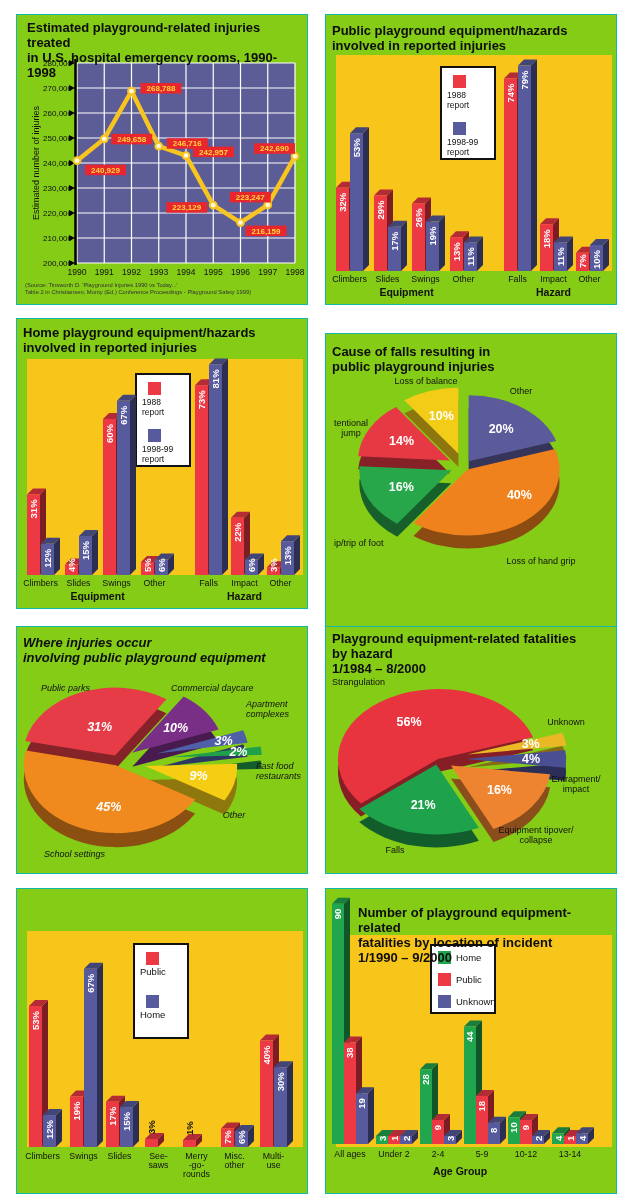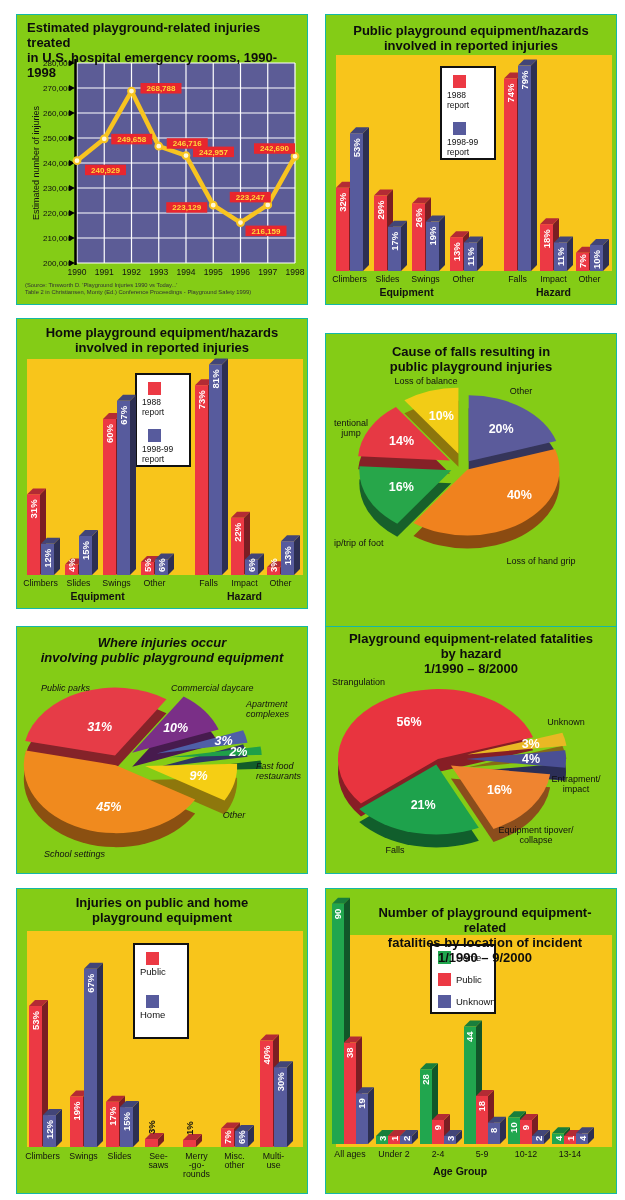--- a/index.html
+++ b/index.html
@@ -7,21 +7,21 @@
   .panel{position:absolute;background:#84cc16;border:1px solid #14b8a6;box-sizing:border-box;}
   .p1{left:16px;top:14px;width:292px;height:291px;}
   .p2{left:325px;top:14px;width:292px;height:291px;}
   .p3{left:16px;top:318px;width:292px;height:291px;}
   .p4{left:325px;top:333px;width:292px;height:317px;}
   .p5{left:16px;top:626px;width:292px;height:248px;font-style:italic;}
   .p6{left:325px;top:626px;width:292px;height:248px;}
   .p7{left:16px;top:888px;width:292px;height:306px;}
   .p8{left:325px;top:888px;width:292px;height:306px;}
   .ctitle{position:absolute;left:6px;right:6px;font-size:13px;font-weight:bold;color:#0d0d0d;
-          text-align:center;white-space:pre-line;line-height:15px;z-index:2;}
+          white-space:pre-line;line-height:15px;z-index:2;}
   .ctitle.left{text-align:left;left:10px;}
   .t1{top:5px;} .t2{top:8px;} .t3{top:6px;} .t4{top:10px;} .t5{top:8px;} .t6{top:4px;} .t7{top:6px;}
   .t8{top:4px;left:32px;right:4px;margin-top:12px;}
   svg.cv{position:absolute;left:0;top:0;z-index:1;}
 </style>
 </head>
 <body>
 
 <section class="panel p1">
   <div class="ctitle left t1">Estimated playground-related injuries treated
@@ -313,21 +313,21 @@
       <text x="217" y="191" font-size="9" fill="#111" text-anchor="middle" font-weight="normal"><tspan x="217" dy="0">Other</tspan></text>
       <text x="91.85931194614467" y="183.97477589311023" font-size="12.5" fill="#fff" text-anchor="middle" font-weight="bold"><tspan x="91.85931194614467" dy="0">45%</tspan></text>
       <text x="27" y="230" font-size="9" fill="#111" text-anchor="start" font-weight="normal"><tspan x="27" dy="0">School settings</tspan></text>
       <text x="82.65442892381841" y="104.0981566341482" font-size="12.5" fill="#fff" text-anchor="middle" font-weight="bold"><tspan x="82.65442892381841" dy="0">31%</tspan></text>
       <text x="24" y="64" font-size="9" fill="#111" text-anchor="start" font-weight="normal"><tspan x="24" dy="0">Public parks</tspan></text>
     </svg>
 </section>
 <section class="panel p6">
   <div class="ctitle t6">Playground equipment-related fatalities
 by hazard
-1/1990 – 8/2000</div>
+1/1984 – 8/2000</div>
   <svg class="cv" width="288" height="244" viewBox="0 0 288 244">
       <path d="M112 145 L34.948675722421086 189.6196792824083 A100 70 0 1 1 207.10565162951536 123.36881039375366 Z" fill="rgb(135,30,37)"></path>
       <path d="M141.27750285816242 140.4189919306726 L236.38315448767776 118.78780232442627 A100 70 0 0 1 240.4889729896102 131.64566558117127 Z" fill="rgb(135,107,21)"></path>
       <path d="M140 145 L239.21147013144778 136.22667365049867 A100 70 0 0 1 239.21147013144778 153.7733263495013 Z" fill="rgb(43,46,86)"></path>
       <path d="M124.94427190999915 151.5831948256757 L224.15574204144693 160.356521175177 A100 70 0 0 1 167.52220106650645 214.92108849829705 Z" fill="rgb(139,77,28)"></path>
       <path d="M110.25485406882765 150.46513386685697 L152.83278322533496 213.80302753947834 A100 70 0 0 1 33.20352979124873 195.08481314926524 Z" fill="rgb(17,94,44)"></path>
       <path d="M112 132 L34.948675722421086 176.6196792824083 A100 70 0 1 1 207.10565162951536 110.36881039375366 Z" fill="#e8343f"></path>
       <path d="M141.27750285816242 127.4189919306726 L236.38315448767776 105.78780232442627 A100 70 0 0 1 240.4889729896102 118.64566558117127 Z" fill="#e9b824"></path>
       <path d="M140 132 L239.21147013144778 123.22667365049867 A100 70 0 0 1 239.21147013144778 140.7733263495013 Z" fill="#4a4f94"></path>
       <path d="M124.94427190999915 138.5831948256757 L224.15574204144693 147.356521175177 A100 70 0 0 1 167.52220106650645 201.92108849829705 Z" fill="#ef8430"></path>
@@ -338,22 +338,20 @@
       <text x="240" y="98" font-size="9" fill="#111" text-anchor="middle" font-weight="normal"><tspan x="240" dy="0">Unknown</tspan></text>
       <text x="205" y="136" font-size="12.5" fill="#fff" text-anchor="middle" font-weight="bold"><tspan x="205" dy="0">4%</tspan></text>
       <text x="250" y="155" font-size="9" fill="#111" text-anchor="middle" font-weight="normal"><tspan x="250" dy="0">Entrapment/</tspan><tspan x="250" dy="10">impact</tspan></text>
       <text x="173.48529157249595" y="167.27017542195958" font-size="12.5" fill="#fff" text-anchor="middle" font-weight="bold"><tspan x="173.48529157249595" dy="0">16%</tspan></text>
       <text x="210" y="206" font-size="9" fill="#111" text-anchor="middle" font-weight="normal"><tspan x="210" dy="0">Equipment tipover/</tspan><tspan x="210" dy="10">collapse</tspan></text>
       <text x="97.16625958503509" y="182.45363786828437" font-size="12.5" fill="#fff" text-anchor="middle" font-weight="bold"><tspan x="97.16625958503509" dy="0">21%</tspan></text>
       <text x="69" y="226" font-size="9" fill="#111" text-anchor="middle" font-weight="normal"><tspan x="69" dy="0">Falls</tspan></text>
     </svg>
 </section>
 <section class="panel p7">
-  <div class="ctitle t7">Injuries on public and home
-playground equipment</div>
   <svg class="cv" width="288" height="302" viewBox="0 0 288 302">
       <rect x="10" y="42" width="276" height="216" fill="#f8c51b"></rect>
       <rect x="117" y="55" width="54" height="94" fill="#fff" stroke="#111" stroke-width="2"></rect>
       <rect x="129" y="63" width="13" height="13" fill="#ec3944"></rect>
       <text x="123" y="86" font-size="9.5" fill="#111" text-anchor="start" font-weight="normal"><tspan x="123" dy="0">Public</tspan></text>
       <rect x="129" y="106" width="13" height="13" fill="#575b9d"></rect>
       <text x="123" y="129" font-size="9.5" fill="#111" text-anchor="start" font-weight="normal"><tspan x="123" dy="0">Home</tspan></text>
       <path d="M25 117.01999999999998 L31 111.01999999999998 L31 252 L25 258 Z" fill="rgb(123,30,35)"></path>
       <path d="M12 117.01999999999998 L18 111.01999999999998 L31 111.01999999999998 L25 117.01999999999998 Z" fill="rgb(179,43,52)"></path>
       <rect x="12" y="117.01999999999998" width="13" height="140.98000000000002" fill="#ec3944"></rect>

